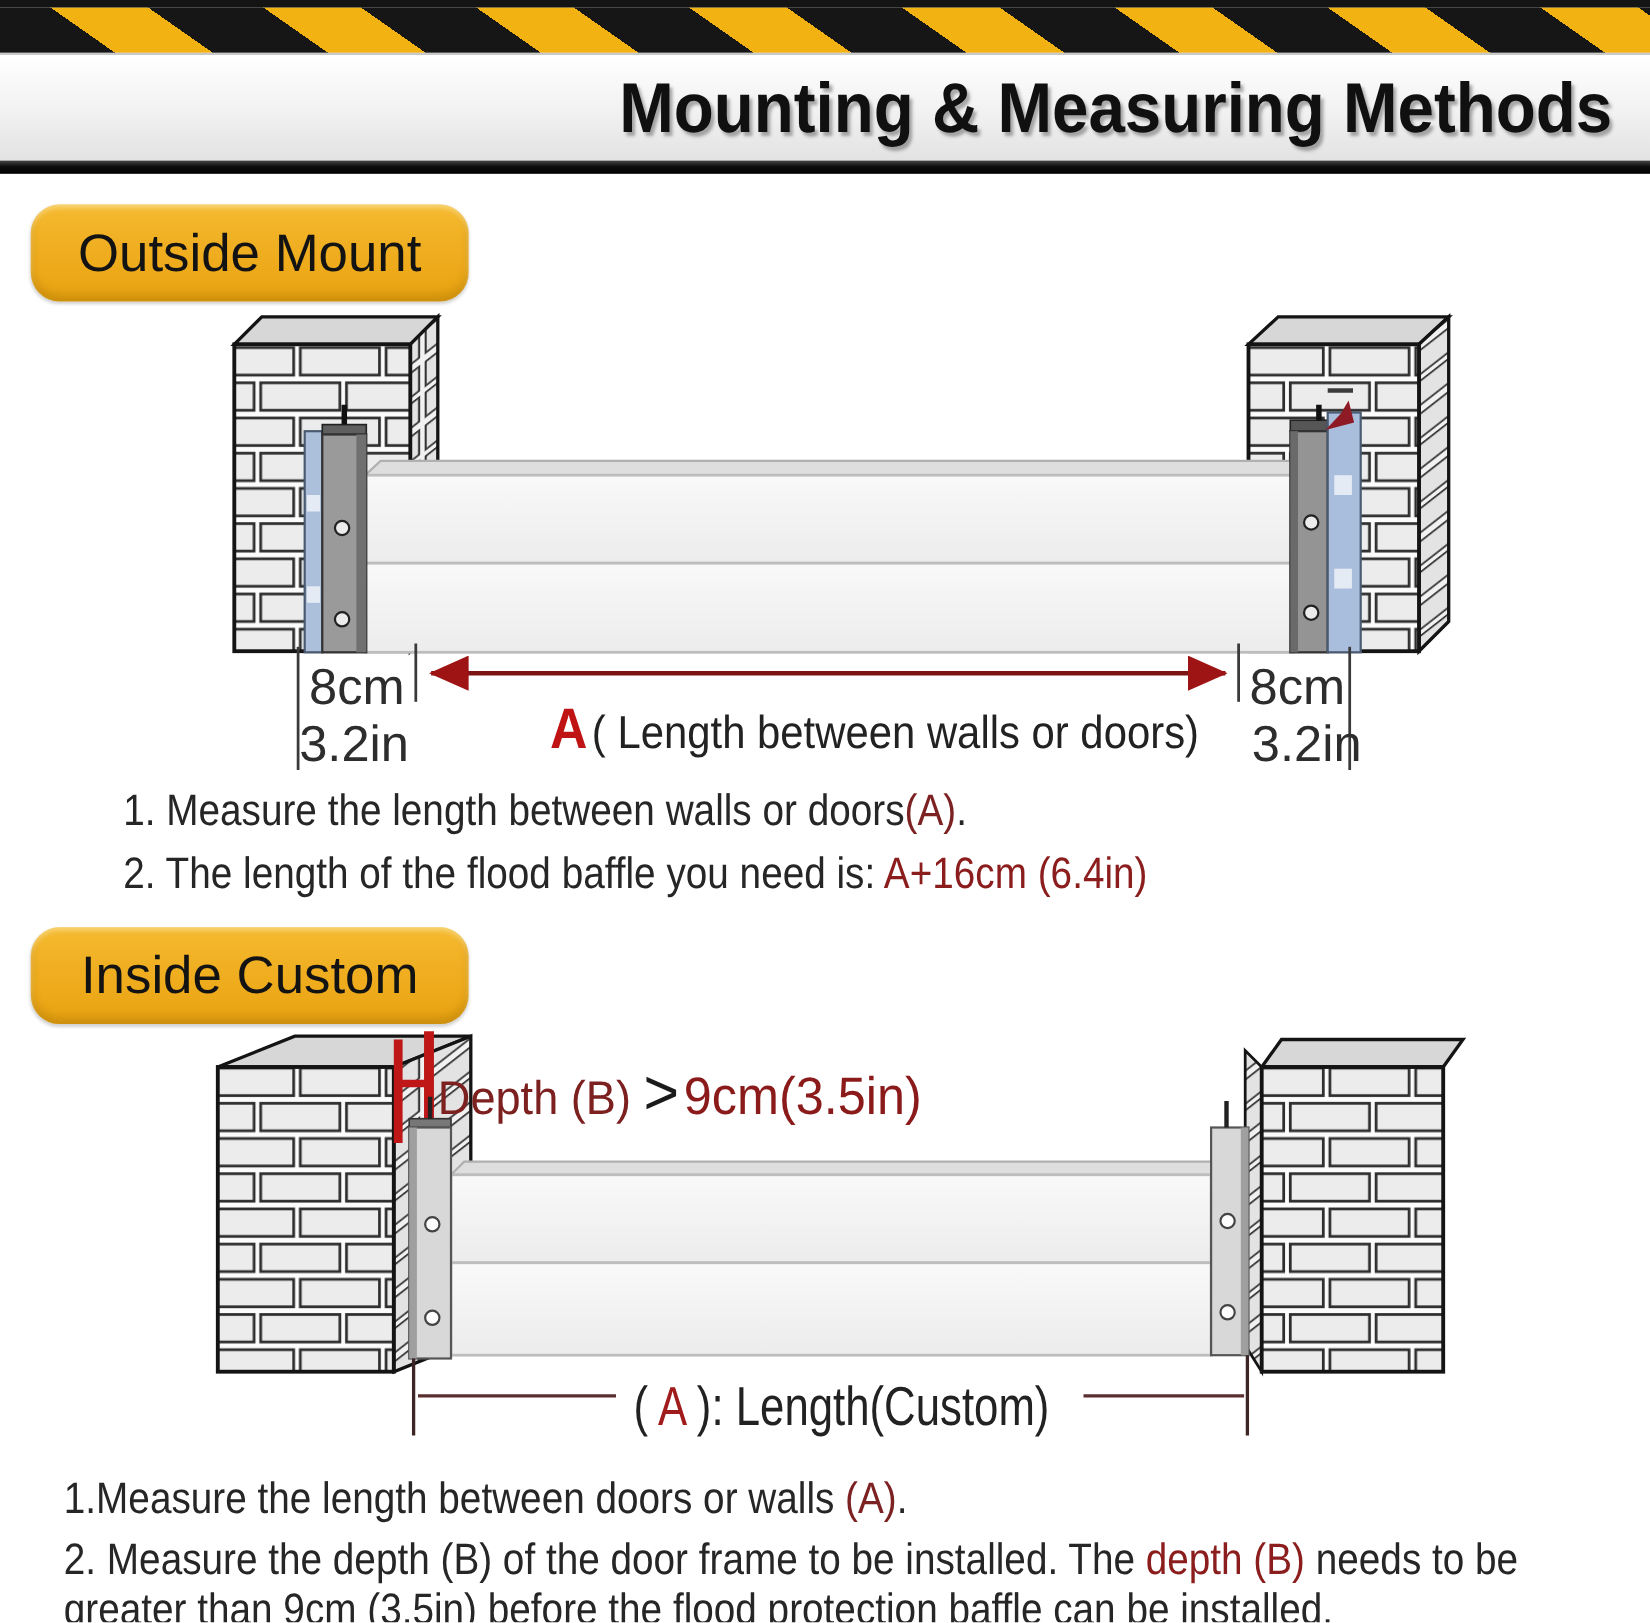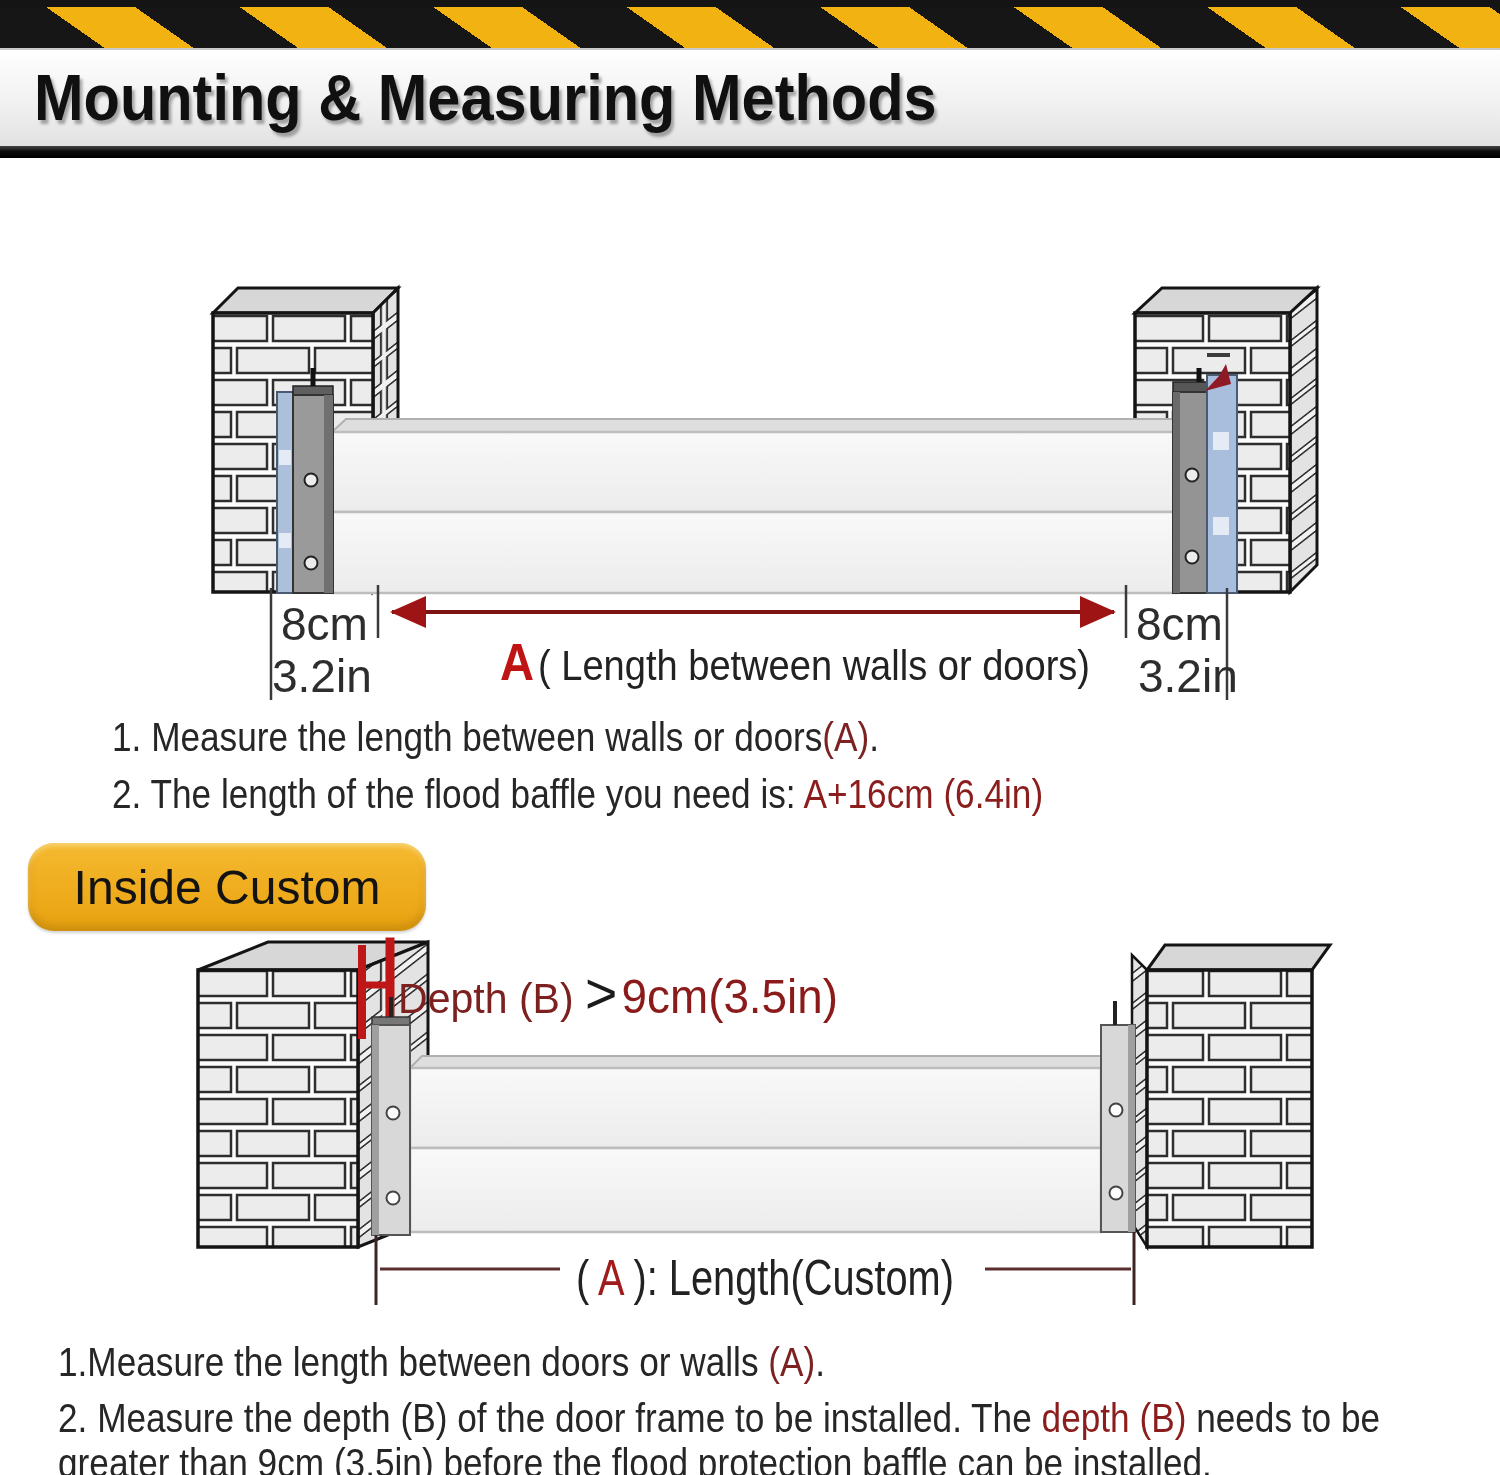--- a/index.html
+++ b/index.html
@@ -10,21 +10,21 @@
   
   .tape-top{position:absolute;left:0;top:0;width:100%;height:7px;background:#141414;}
   .tape{
     position:absolute;left:0;top:7px;width:100%;height:41px;
     background:repeating-linear-gradient(35deg,#161616 0 60px,#f2b212 60px 111px);
     border-bottom:2px solid #c9c9c9;
   }
   .title-band{
     position:absolute;left:0;top:50px;width:100%;height:96px;
     background:linear-gradient(180deg,#ffffff 0%,#f1f1f1 55%,#e2e2e2 100%);
-    display:flex;align-items:center;justify-content:flex-start;
+    display:flex;align-items:center;justify-content:flex-end;
   }
   .title-band h1{
     margin:0;font-size:64px;font-weight:700;color:#101010;
     transform:scaleX(0.93);transform-origin:center;
     text-shadow:3px 4px 3px rgba(70,70,70,0.45);
     letter-spacing:0px;white-space:nowrap;
   }
   .title-underbar{
     position:absolute;left:0;top:146px;width:100%;height:12px;
     background:linear-gradient(180deg,#454545,#0d0d0d 45%,#000000);
@@ -61,20 +61,23 @@
 
 <div class="page">
 
   <div class="tape-top"></div>
   <div class="tape"></div>
   <div class="title-band">
     <h1>Mounting &amp; Measuring Methods</h1>
   </div>
   <div class="title-underbar"></div>
 
+  <div class="badge badge-outside">
+    <span>Outside Mount</span>
+  </div>
 
   <svg class="diag diag-outside" width="1500" height="425" viewBox="0 0 1500 425">
     <defs>
       <pattern id="bkA" width="156" height="64" patternUnits="userSpaceOnUse">
         <rect width="156" height="64" fill="#fcfcfc"></rect>
         <g fill="#ececec" stroke="#2e2e2e" stroke-width="2.5">
           <rect x="3" y="4" width="72" height="25"></rect>
           <rect x="81" y="4" width="72" height="25"></rect>
           <rect x="-39" y="36" width="72" height="25"></rect>
           <rect x="39" y="36" width="72" height="25"></rect>

